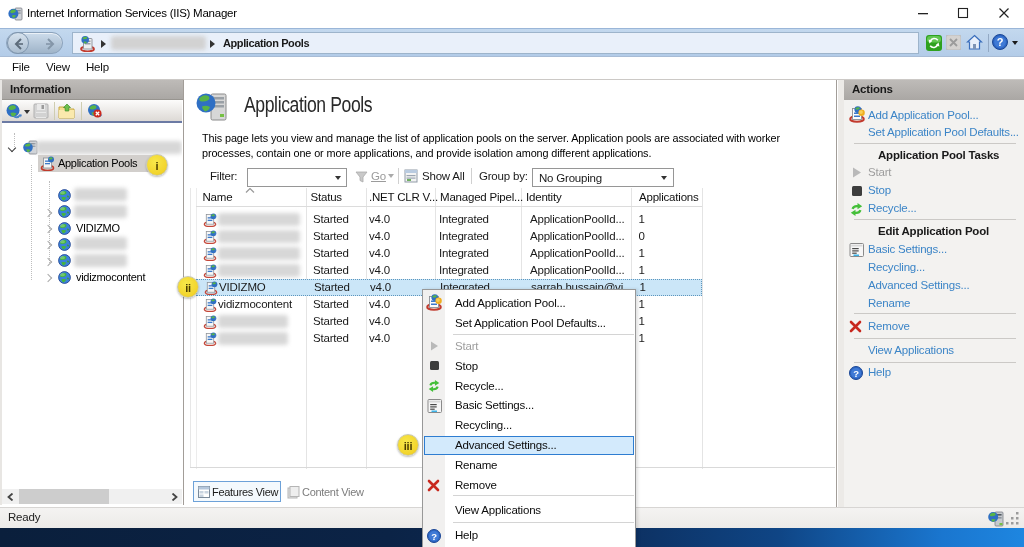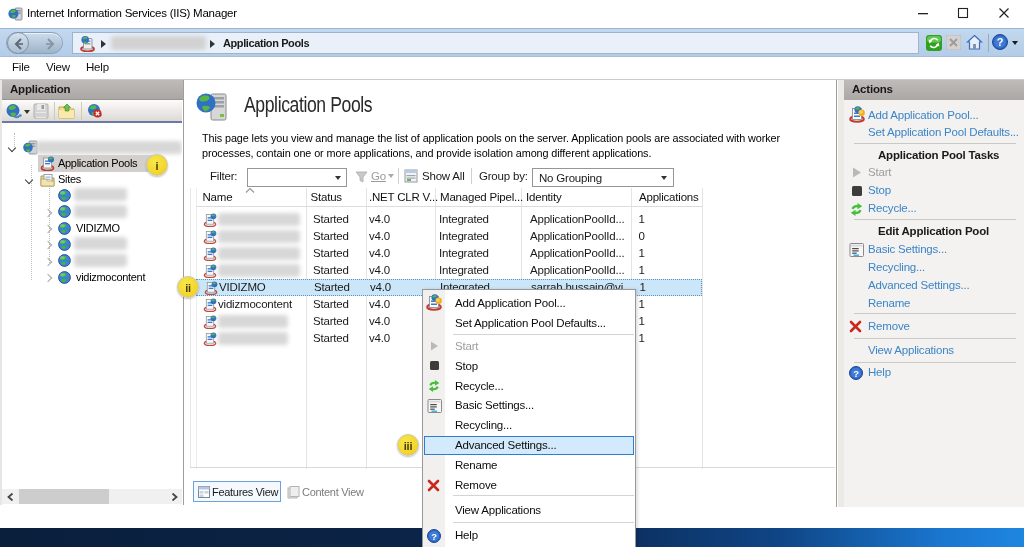--- a/index.html
+++ b/index.html
@@ -146,21 +146,21 @@
     <div class="abs caret" style="left:1012px;top:12px;border-top-color:#1a1a1a"></div>
   </div>
   <div class="abs" id="menubar">
     <div class="abs menuitem" style="left:12px">File</div>
     <div class="abs menuitem" style="left:46px">View</div>
     <div class="abs menuitem" style="left:86px">Help</div>
   </div>
 
   <div class="abs" id="leftpanel">
     <div class="hdrband">
-        <span>Application</span>
+        <span>Information</span>
       </div>
     <div class="abs" id="ltoolbar">
       <svg class="abs" style="left:3px;top:3px" width="17" height="17" viewBox="0 0 17 17">
           <circle cx="8" cy="7.5" r="6.5" fill="#2f6fc4"></circle>
           <path d="M3.5 4.5 Q6 1.5 9.5 2.5 Q12 4 10 6 Q6.5 7.5 4 6.5 Z" fill="#58b447"></path>
           <path d="M5.5 10 Q8.5 9 11.5 10.5 Q10.5 13 7.5 13.5 Q5.5 12 5.5 10 Z" fill="#58b447"></path>
           <path d="M9 13.5 Q13 15.5 15 12" stroke="#4a83c8" stroke-width="1.8" fill="none"></path>
           <path d="M15.8 14.5 L14.2 11 L17 11.8 Z" fill="#4a83c8"></path>
         </svg>
       <div class="abs caret" style="left:22px;top:10px"></div>
@@ -214,31 +214,20 @@
             <ellipse cx="7.5" cy="12" rx="6" ry="2.5" fill="none" stroke="#c0392b" stroke-width="1.6"></ellipse>
             <rect x="3.5" y="2" width="8" height="10" fill="#f6f6f6" stroke="#8a8f96" stroke-width="0.8"></rect>
             <rect x="5" y="4.5" width="5" height="1.3" fill="#3b79c9"></rect>
             <rect x="5" y="7" width="5" height="1.3" fill="#3b79c9"></rect>
             <circle cx="11" cy="3.5" r="3" fill="#2f6fc4"></circle>
             <path d="M9 2.2 Q10.4 0.9 12.2 1.5 Q13.2 2.3 12 3.2 Q10.4 3.8 9.2 3.2 Z" fill="#58b447"></path>
           </svg>
         <div class="tlbl" style="left:56px">Application Pools</div>
       </div>
 
-      <div class="trow" style="left:0;top:47px;width:180px">
-        <div class="chev-d" style="left:23px;top:4px"></div>
-        <svg class="abs" style="left:38px;top:1px" width="15" height="14" viewBox="0 0 15 14">
-            <path d="M1 3 L5.5 3 L7 5 L14 5 L14 13 L1 13 Z" fill="#e8d9a8" stroke="#b09a52"></path>
-            <rect x="4" y="1.5" width="8" height="9" fill="#fdfdfd" stroke="#8a8f96" stroke-width="0.8"></rect>
-            <rect x="5.5" y="3.5" width="5" height="1.2" fill="#9fb6d4"></rect>
-            <rect x="5.5" y="5.7" width="5" height="1.2" fill="#9fb6d4"></rect>
-            <path d="M1 6 L6.2 6 L7.6 8 L14 8 L14 13 L1 13 Z" fill="#f2e3b2" stroke="#b09a52" stroke-width="0.7"></path>
-          </svg>
-        <div class="tlbl" style="left:56px">Sites</div>
-      </div>
 
       <div class="trow" style="left:0;top:63.3px;width:180px">
         <svg class="abs globe16" style="left:55.5px;top:0.5px" width="13" height="13" viewBox="0 0 16 16">
             <circle cx="8" cy="8" r="7.3" fill="#3b82d8" stroke="#1c3f8f" stroke-width="1"></circle>
             <path d="M2.2 5.5 Q4.5 2 8.5 2.6 Q11.5 3.8 9.8 6 Q6.5 8 3.2 7 Z" fill="#45b53c"></path>
             <path d="M4.2 10.2 Q7 9.2 10.2 10.6 Q9.4 13.4 6.4 14 Q4.4 12.4 4.2 10.2 Z" fill="#45b53c"></path>
             <path d="M11.8 7.6 Q13.8 8.2 13.4 10.2 Q11.9 10.7 11.1 9.4 Z" fill="#3da035"></path>
             <ellipse cx="5.5" cy="4.5" rx="3" ry="2" fill="#ffffff" opacity="0.25"></ellipse>
           </svg>
         <div class="blurbar" style="left:72px;top:0px;width:53px;height:13px"></div>
@@ -569,20 +558,42 @@
     <div class="act" style="top:263.5px">View Applications</div>
     <div class="actsep" style="top:281.5px"></div>
     <svg class="abs bhelp" style="left:5px;top:286px" width="14" height="14" viewBox="0 0 14 14">
         <circle cx="7" cy="7" r="6.5" fill="#2d66c3" stroke="#1c4795"></circle>
         <circle cx="7" cy="7" r="5" fill="#3f7ad6"></circle>
         <text x="7" y="10.5" font-size="9.5" font-weight="bold" fill="#fff" text-anchor="middle" font-family="Liberation Sans">?</text>
       </svg>
     <div class="act" style="top:286px">Help</div>
   </div>
 
+  <div class="abs" id="statusbar">
+    <div class="abs" style="left:8px;top:3px;font-size:11.5px;color:#222">Ready</div>
+    <svg class="abs" style="left:988px;top:2px" width="16" height="17" viewBox="0 0 16 17">
+        <rect x="7" y="2" width="8" height="14" rx="1" fill="#c6cace" stroke="#7d8289" stroke-width="0.8"></rect>
+        <rect x="8.4" y="4" width="5.2" height="1.6" fill="#545a61"></rect>
+        <rect x="8.4" y="7" width="5.2" height="1.6" fill="#8d939b"></rect>
+        <rect x="11.5" y="13" width="3" height="2.2" fill="#76c043"></rect>
+        <circle cx="5.2" cy="7" r="5" fill="#2f6fc4"></circle>
+        <path d="M1.8 4.6 Q3.8 2.2 6.8 3 Q8.6 4 7 5.6 Q4.4 6.8 2.2 6 Z" fill="#58b447"></path>
+        <path d="M3.4 9.2 Q5.4 8.4 7.6 9.6 Q7 11.6 4.9 12 Q3.4 10.8 3.4 9.2 Z" fill="#58b447"></path>
+      </svg>
+    <svg class="abs" style="left:1006px;top:4px" width="15" height="14" viewBox="0 0 15 14">
+        <g fill="#9b9b9b">
+          <rect x="10" y="0" width="2.5" height="2.5"></rect>
+          <rect x="5" y="5" width="2.5" height="2.5"></rect>
+          <rect x="10" y="5" width="2.5" height="2.5"></rect>
+          <rect x="0" y="10" width="2.5" height="2.5"></rect>
+          <rect x="5" y="10" width="2.5" height="2.5"></rect>
+          <rect x="10" y="10" width="2.5" height="2.5"></rect>
+        </g>
+      </svg>
+  </div>
   <div class="abs" id="wallpaper"></div>
 
   <div class="abs" id="cmenu">
     <div class="gutter"></div>
     <div id="mhl"></div>
     <svg class="abs poolAdd" style="left:3px;top:4px" width="17" height="17" viewBox="0 0 17 17">
         <ellipse cx="8" cy="13" rx="6.8" ry="2.8" fill="none" stroke="#c23b2e" stroke-width="2"></ellipse>
         <rect x="3.5" y="2.5" width="9" height="11" fill="#fbfbfb" stroke="#8a8f96" stroke-width="0.9"></rect>
         <rect x="5" y="6.5" width="6" height="1.5" fill="#3b79c9"></rect>
         <rect x="5" y="9.5" width="6" height="1.5" fill="#3b79c9"></rect>

